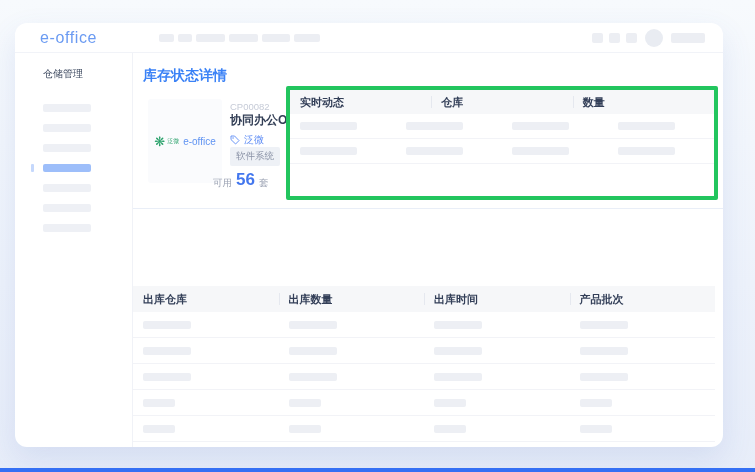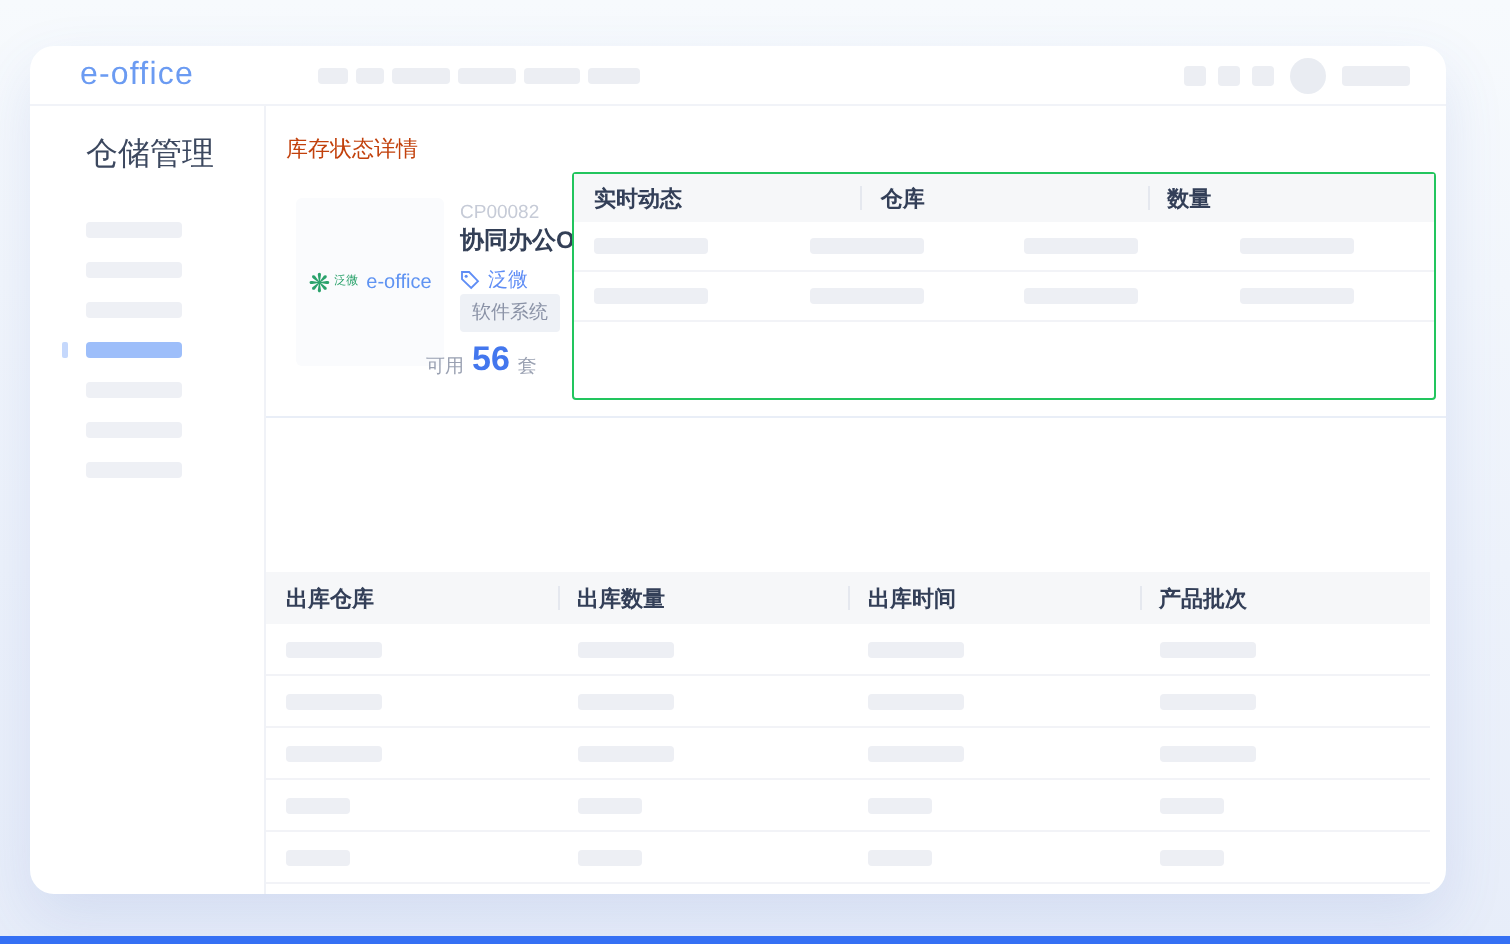--- a/index.html
+++ b/index.html
@@ -21,50 +21,50 @@
   .logo { color:var(--logo-blue,#6b9bf2); font-size:16px; letter-spacing:.6px; }
   .nav-blocks { display:flex; gap:4px; margin-left:62px; align-items:center; }
   .nav-block { height:8px; border-radius:2px; background:#eceef3; }
   .topbar-right { margin-left:auto; display:flex; align-items:center; gap:6px; }
   .tb-square { width:11px; height:10px; border-radius:2px; background:#eceef3; }
   .tb-avatar { width:18px; height:18px; border-radius:50%; background:#e9ecf2; margin:0 2px; }
   .tb-bar { width:34px; height:10px; border-radius:2px; background:#eceef3; }
   
   .card-body { flex:1; display:flex; min-height:0; }
   .sidebar { flex:0 0 118px; border-right:1px solid #f0f2f7; padding-top:14px; }
-  .sidebar-title { margin-left:28px; font-size:16px; color:#3c485f;font-family:Liberation Serif, serif; }
+  .sidebar-title { margin-left:28px; font-size:10px; color:#3c485f;font-family:Liberation Serif, serif; }
   .sidebar-list { margin-top:23px; display:flex; flex-direction:column; gap:12px; }
   .s-item { position:relative; height:8px; }
   .s-bar { margin-left:28px; width:48px; height:8px; border-radius:2px; background:#eef0f5; }
   .s-item.active .s-bar { background:var(--selected,#9dbefa); }
   .s-indicator { position:absolute; left:16px; top:0; width:3px; height:8px;
     border-radius:1px; background:#c5d8fc; display:none; }
   .s-item.active .s-indicator { display:block; }
   .content { flex:1; position:relative; }
-  .section-title { position:absolute; left:10px; top:14px; font-size:11px;
-    font-weight:normal; color:#c2410c; }
+  .section-title { position:absolute; left:10px; top:14px; font-size:14px;
+    font-weight:bold; color:#3b82f6; }
   
   .product-img { position:absolute; left:15px; top:46px; width:74px; height:84px;
     background:#fafbfd; border-radius:3px;
     display:flex; align-items:center; justify-content:center; gap:2px; }
   .logo-flower { color:var(--logo-green,#2aa26b); font-size:13px; line-height:1; }
   .logo-cn { font-size:6px; color:var(--logo-green,#2aa26b); line-height:1; }
   .logo-en { font-size:10px; color:#5f93f2; margin-left:2px; }
   .p-code { position:absolute; left:97px; top:48px; font-size:9.5px; color:#c6cbd7; }
   .p-name { position:absolute; left:97px; top:59px; font-size:12px; font-weight:bold; color:#333f56; }
   .p-brand { position:absolute; left:97px; top:80px; display:flex; align-items:center;
     gap:4px; font-size:10px; color:#5f8df5; }
   .p-cat { position:absolute; left:97px; top:94px; font-size:9.5px; color:#8a92a6;
     background:#eef1f6; border-radius:2px; padding:3px 6px; }
   .p-avail { position:absolute; left:80px; top:117px; display:flex; align-items:flex-end; }
   .avail-label,.avail-unit { font-size:9.5px; color:#9aa1b2; }
   .avail-value { font-size:17px; font-weight:bold; color:var(--accent,#4377ee); margin:0 4px; }
   
   .table1 { position:absolute; left:153px; top:33px; width:432px; height:114px;
-    border:1px solid #22c55e; border-radius:2px; background:#fff; }
+    border:4px solid #22c55e; border-radius:2px; background:#fff; }
   .thead { display:flex; height:24px; background:#f6f7f9; align-items:center; }
   .th { flex:1; padding-left:10px; font-size:11px; font-weight:bold; color:#333f58;
     position:relative; white-space:nowrap; }
   .th + .th::before { content:""; position:absolute; left:0; top:50%;
     transform:translateY(-50%); height:12px; width:1px; background:#e5e8ef; }
   .trow { display:flex; align-items:center; border-bottom:1px solid #f2f3f7; }
   .table1 .trow { height:25px; }
   .tcell { flex:1; padding-left:10px; }
   .sk-bar { height:8px; border-radius:2px; background:var(--skeleton,#edeff4); }
   .section-divider { position:absolute; left:0; top:155px; width:100%; height:1px;

